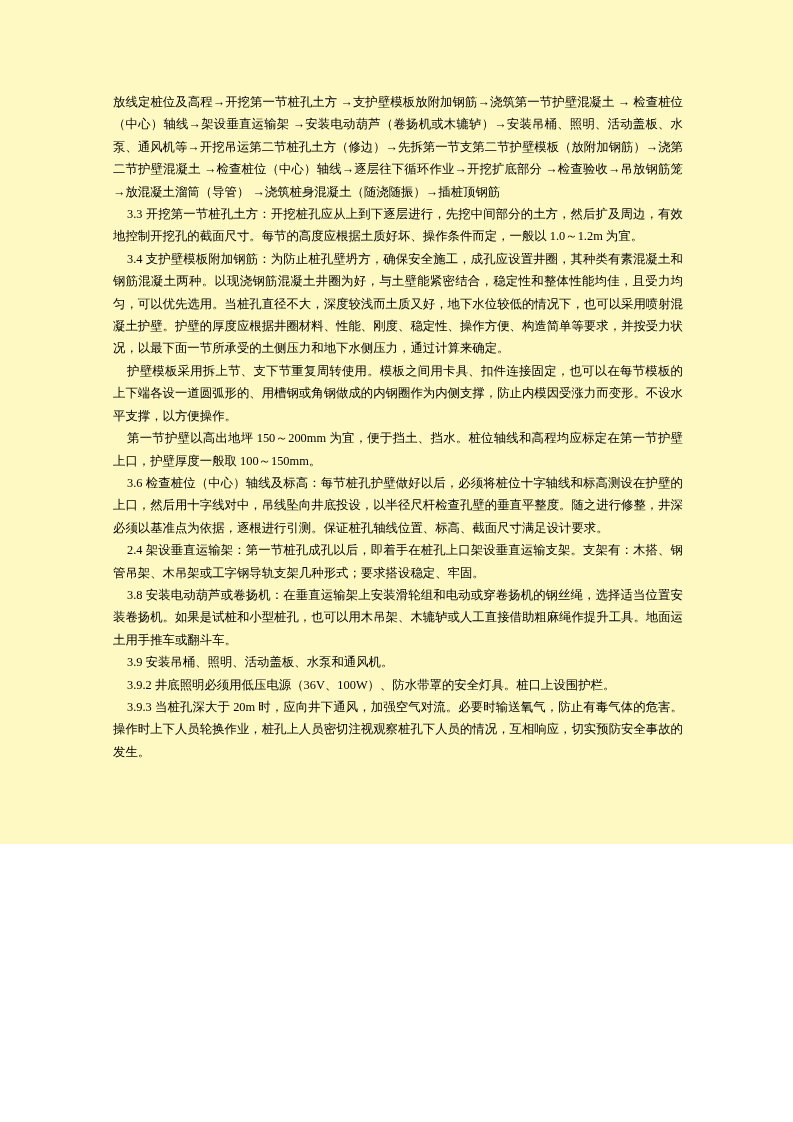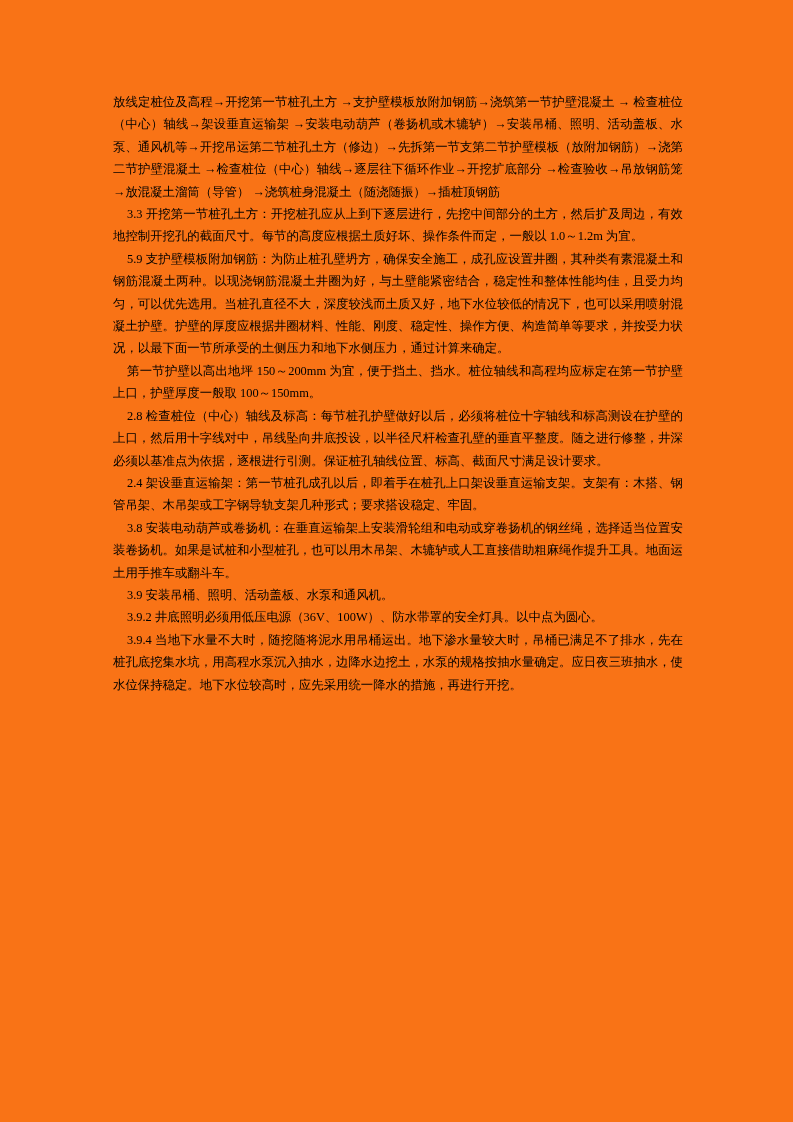--- a/index.html
+++ b/index.html
@@ -3,22 +3,22 @@
 <meta charset="utf-8">
 <style>
   html, body {
     margin: 0;
     padding: 0;
     background: #ffffff;
   }
   .page {
     position: relative;
     width: 793px;
-    height: 1122px;
-    background: #f97316;
+    height: 844px;
+    background: #fef9c3;
     overflow: hidden;
   }
   .textblock {
     position: absolute;
     left: 113px;
     top: 91px;
     width: 570px;
     font-family: "Liberation Serif", "DejaVu Serif", serif;
     font-size: 12.4px;
     line-height: 22.4px;
@@ -35,22 +35,23 @@
     text-indent: 0;
   }
 </style>
 </head>
 <body>
 
 <div class="page">
   <div class="textblock">
     <p class="flush">放线定桩位及高程→开挖第一节桩孔土方 →支护壁模板放附加钢筋→浇筑第一节护壁混凝土 → 检查桩位（中心）轴线→架设垂直运输架 →安装电动葫芦（卷扬机或木辘轳）→安装吊桶、照明、活动盖板、水泵、通风机等→开挖吊运第二节桩孔土方（修边）→先拆第一节支第二节护壁模板（放附加钢筋）→浇第二节护壁混凝土 →检查桩位（中心）轴线→逐层往下循环作业→开挖扩底部分 →检查验收→吊放钢筋笼→放混凝土溜筒（导管） →浇筑桩身混凝土（随浇随振）→插桩顶钢筋</p>
     <p>3.3 开挖第一节桩孔土方：开挖桩孔应从上到下逐层进行，先挖中间部分的土方，然后扩及周边，有效地控制开挖孔的截面尺寸。每节的高度应根据土质好坏、操作条件而定，一般以 1.0～1.2m 为宜。</p>
-    <p>5.9 支护壁模板附加钢筋：为防止桩孔壁坍方，确保安全施工，成孔应设置井圈，其种类有素混凝土和钢筋混凝土两种。以现浇钢筋混凝土井圈为好，与土壁能紧密结合，稳定性和整体性能均佳，且受力均匀，可以优先选用。当桩孔直径不大，深度较浅而土质又好，地下水位较低的情况下，也可以采用喷射混凝土护壁。护壁的厚度应根据井圈材料、性能、刚度、稳定性、操作方便、构造简单等要求，并按受力状况，以最下面一节所承受的土侧压力和地下水侧压力，通过计算来确定。</p>
+    <p>3.4 支护壁模板附加钢筋：为防止桩孔壁坍方，确保安全施工，成孔应设置井圈，其种类有素混凝土和钢筋混凝土两种。以现浇钢筋混凝土井圈为好，与土壁能紧密结合，稳定性和整体性能均佳，且受力均匀，可以优先选用。当桩孔直径不大，深度较浅而土质又好，地下水位较低的情况下，也可以采用喷射混凝土护壁。护壁的厚度应根据井圈材料、性能、刚度、稳定性、操作方便、构造简单等要求，并按受力状况，以最下面一节所承受的土侧压力和地下水侧压力，通过计算来确定。</p>
+    <p>护壁模板采用拆上节、支下节重复周转使用。模板之间用卡具、扣件连接固定，也可以在每节模板的上下端各设一道圆弧形的、用槽钢或角钢做成的内钢圈作为内侧支撑，防止内模因受涨力而变形。不设水平支撑，以方便操作。</p>
     <p>第一节护壁以高出地坪 150～200mm 为宜，便于挡土、挡水。桩位轴线和高程均应标定在第一节护壁上口，护壁厚度一般取 100～150mm。</p>
-    <p>2.8 检查桩位（中心）轴线及标高：每节桩孔护壁做好以后，必须将桩位十字轴线和标高测设在护壁的上口，然后用十字线对中，吊线坠向井底投设，以半径尺杆检查孔壁的垂直平整度。随之进行修整，井深必须以基准点为依据，逐根进行引测。保证桩孔轴线位置、标高、截面尺寸满足设计要求。</p>
+    <p>3.6 检查桩位（中心）轴线及标高：每节桩孔护壁做好以后，必须将桩位十字轴线和标高测设在护壁的上口，然后用十字线对中，吊线坠向井底投设，以半径尺杆检查孔壁的垂直平整度。随之进行修整，井深必须以基准点为依据，逐根进行引测。保证桩孔轴线位置、标高、截面尺寸满足设计要求。</p>
     <p>2.4 架设垂直运输架：第一节桩孔成孔以后，即着手在桩孔上口架设垂直运输支架。支架有：木搭、钢管吊架、木吊架或工字钢导轨支架几种形式；要求搭设稳定、牢固。</p>
     <p>3.8 安装电动葫芦或卷扬机：在垂直运输架上安装滑轮组和电动或穿卷扬机的钢丝绳，选择适当位置安装卷扬机。如果是试桩和小型桩孔，也可以用木吊架、木辘轳或人工直接借助粗麻绳作提升工具。地面运土用手推车或翻斗车。</p>
     <p>3.9 安装吊桶、照明、活动盖板、水泵和通风机。</p>
-    <p>3.9.2 井底照明必须用低压电源（36V、100W）、防水带罩的安全灯具。以中点为圆心。</p>
-    <p>3.9.4 当地下水量不大时，随挖随将泥水用吊桶运出。地下渗水量较大时，吊桶已满足不了排水，先在桩孔底挖集水坑，用高程水泵沉入抽水，边降水边挖土，水泵的规格按抽水量确定。应日夜三班抽水，使水位保持稳定。地下水位较高时，应先采用统一降水的措施，再进行开挖。</p>
+    <p>3.9.2 井底照明必须用低压电源（36V、100W）、防水带罩的安全灯具。桩口上设围护栏。</p>
+    <p>3.9.3 当桩孔深大于 20m 时，应向井下通风，加强空气对流。必要时输送氧气，防止有毒气体的危害。操作时上下人员轮换作业，桩孔上人员密切注视观察桩孔下人员的情况，互相响应，切实预防安全事故的发生。</p>
   </div>
 </div>
 
 </body></html>

